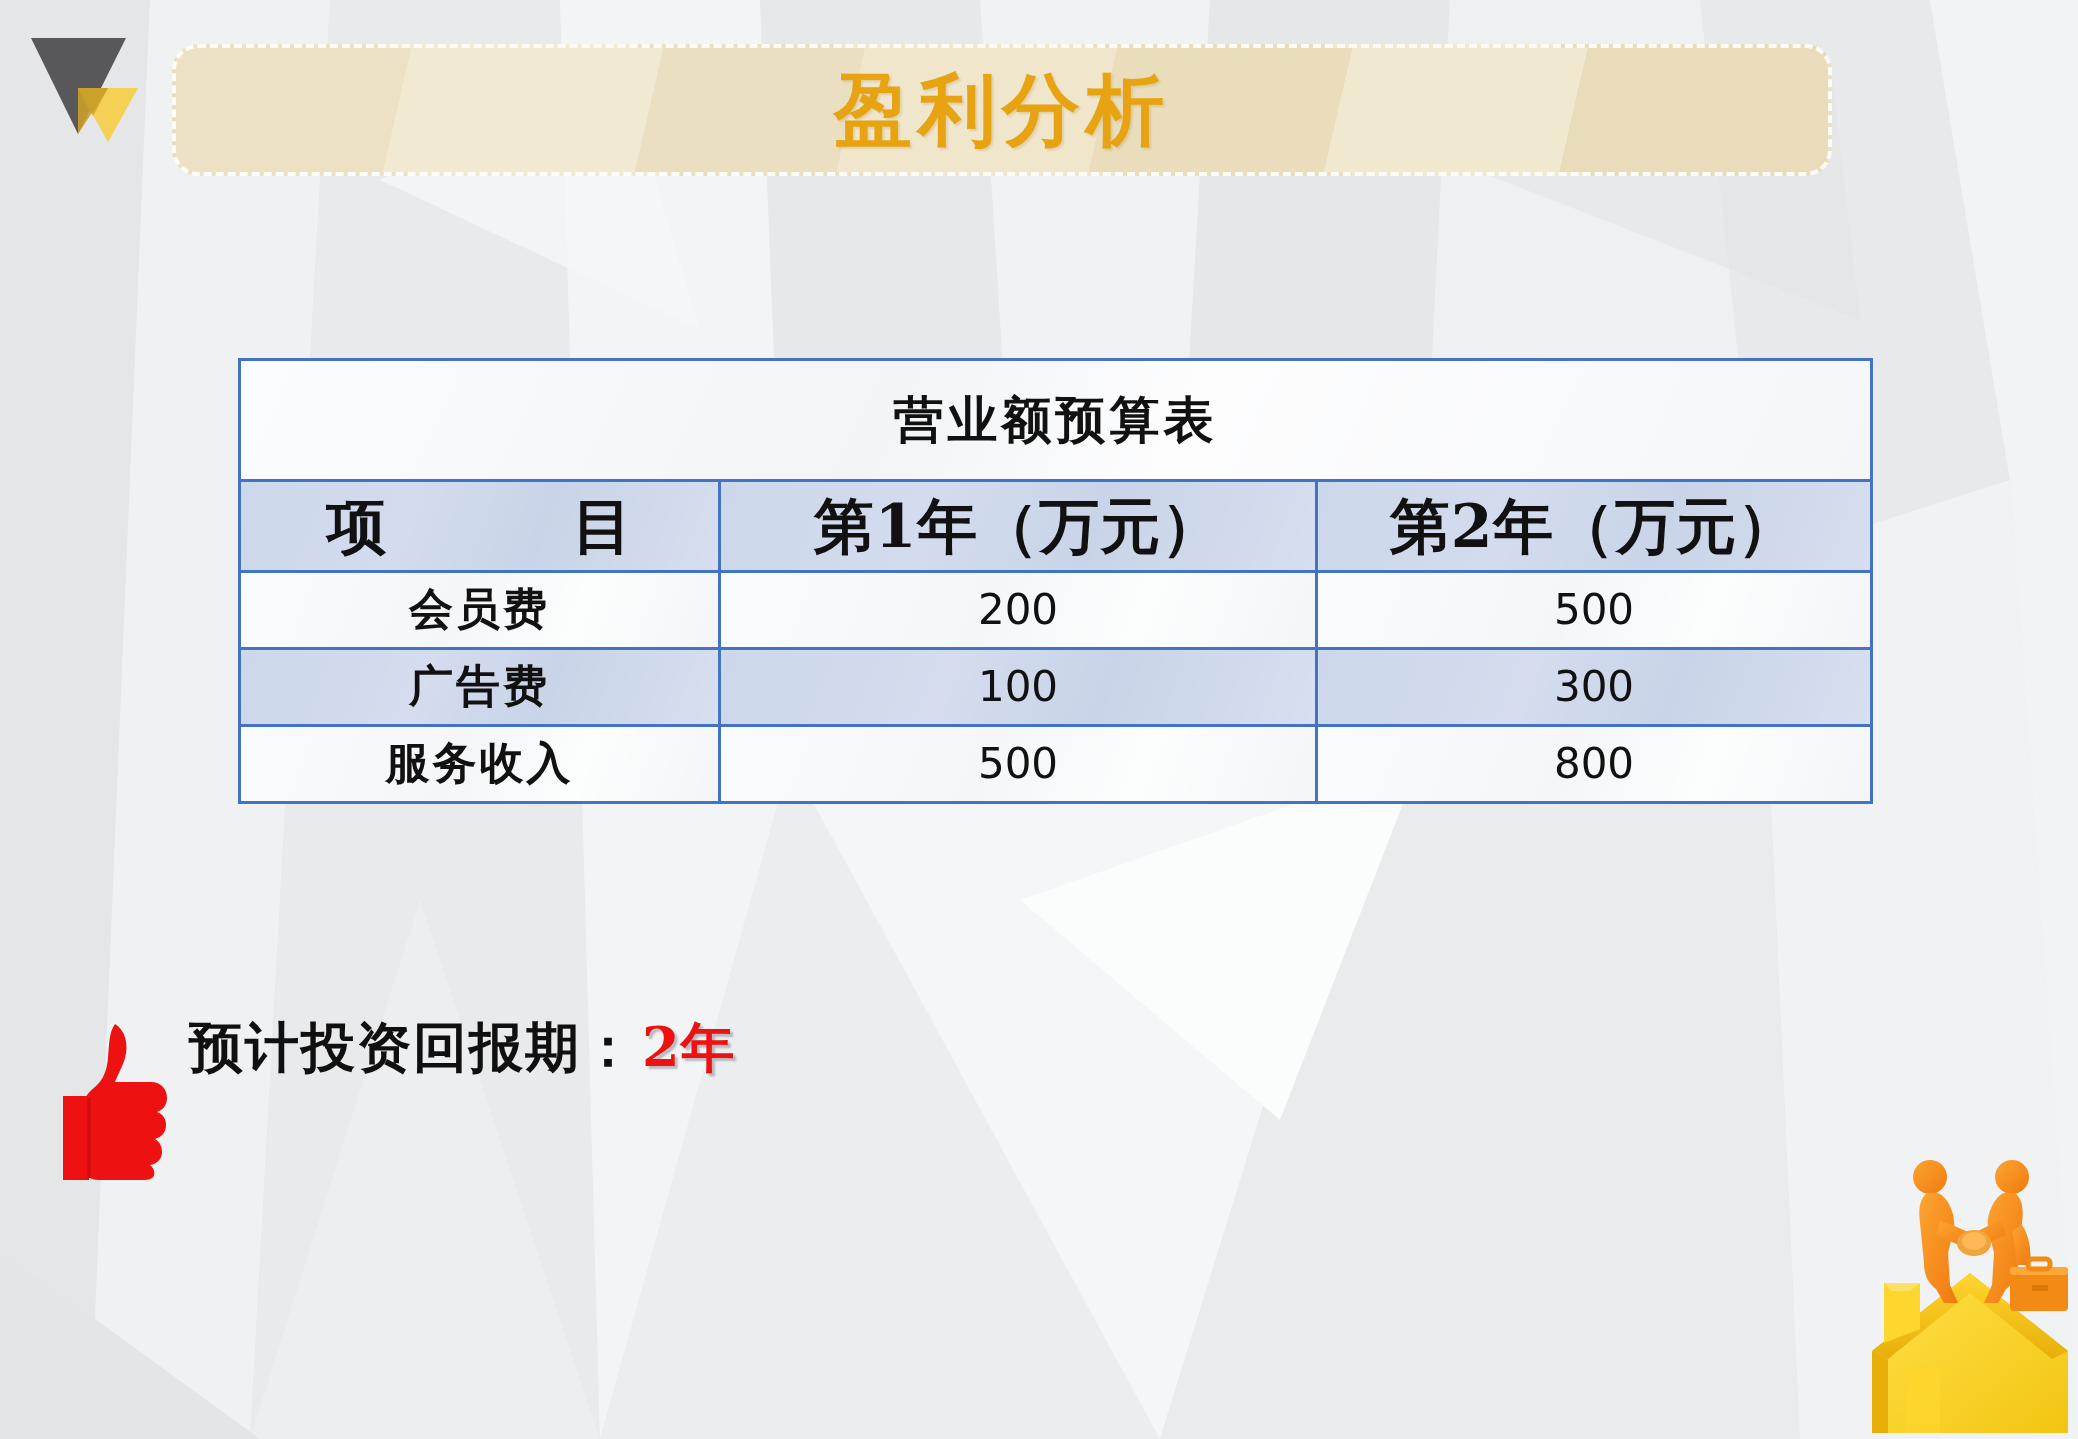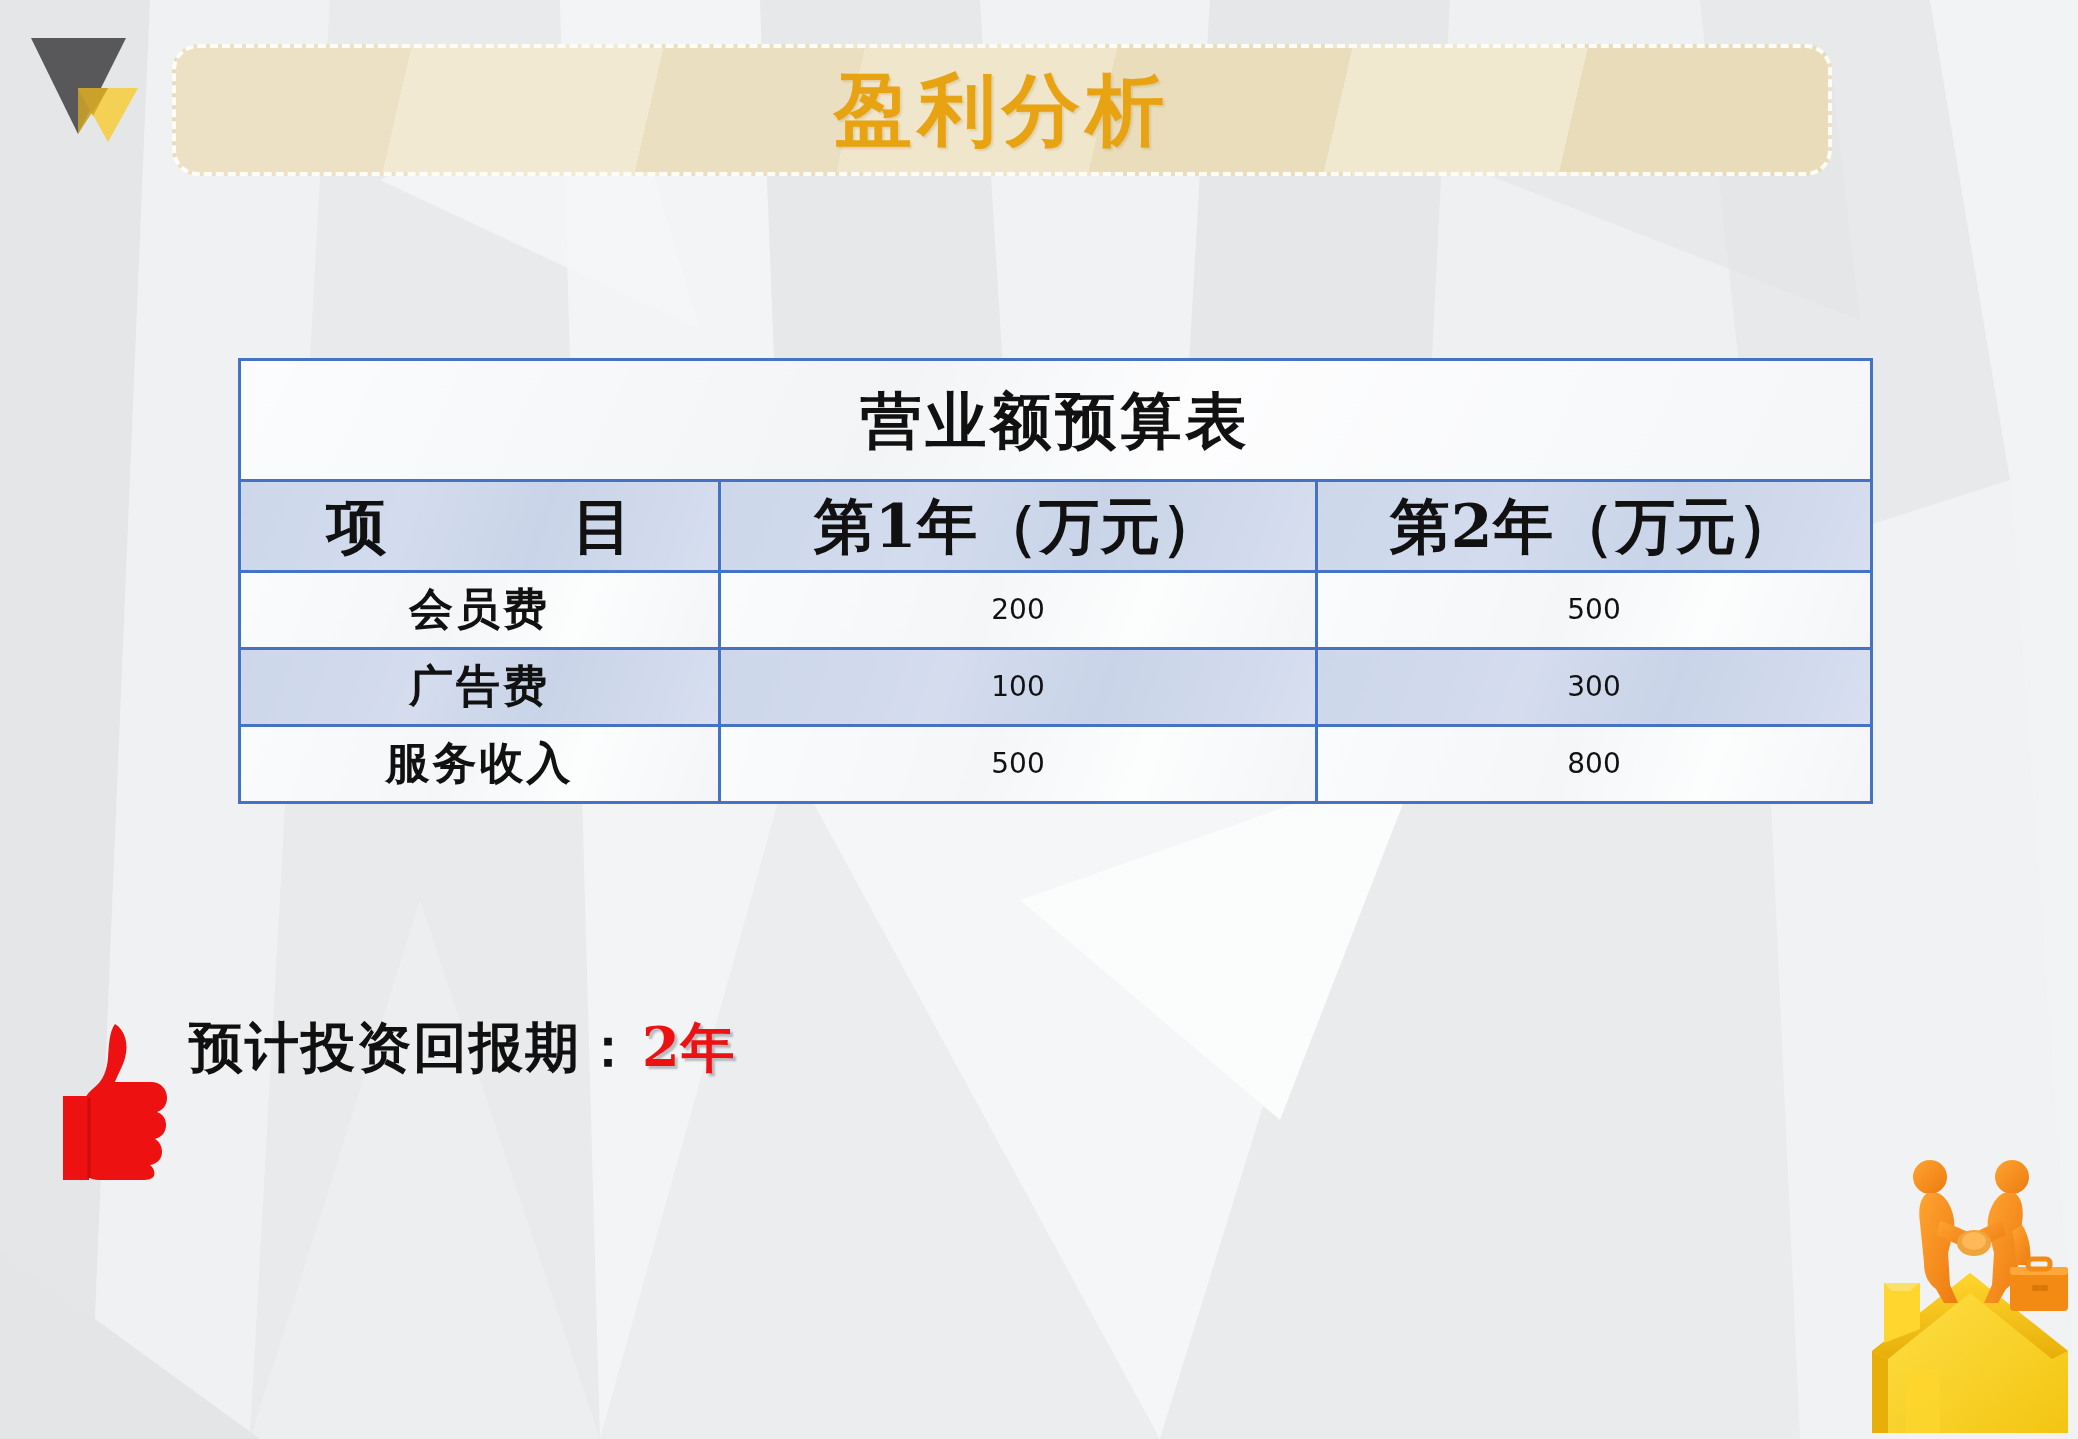--- a/index.html
+++ b/index.html
@@ -88,21 +88,21 @@
     text-align: center;
     vertical-align: middle;
   }
   .tbl-caption-cell {
     height: 118px;
     background: linear-gradient(115deg,#fbfcfd 0%, #f2f4f6 40%, #fdfdfe 58%, #f4f6f8 100%);
   }
   .tbl-caption-text {
     font-family: "DejaVu Serif", "Liberation Serif", serif;
     font-weight: bold;
-    font-size: 61px;
+    font-size: 50px;
     line-height: 1;
     color: #111111;
     letter-spacing: 4px;
     white-space: nowrap;
   }
   .row-head td {
     height: 88px;
     background: linear-gradient(110deg,#ccd7ea 0%, #d3dcee 35%, #c9d4e8 62%, #d6deef 100%);
   }
   .row-light td {
@@ -126,21 +126,21 @@
     font-family: "DejaVu Serif", "Liberation Serif", serif;
     font-weight: bold;
     font-size: 60px;
     line-height: 1;
     color: #111111;
     letter-spacing: 1px;
     white-space: nowrap;
   }
   .num {
     font-family: "DejaVu Sans", "Liberation Sans", sans-serif;
-    font-size: 28px;
+    font-size: 42px;
     line-height: 1;
     color: #111111;
     white-space: nowrap;
   }
   .hdr-item { letter-spacing: 22px; padding-left: 22px; }
 
   
   #footer-note {
     position: absolute;
     left: 55px;

